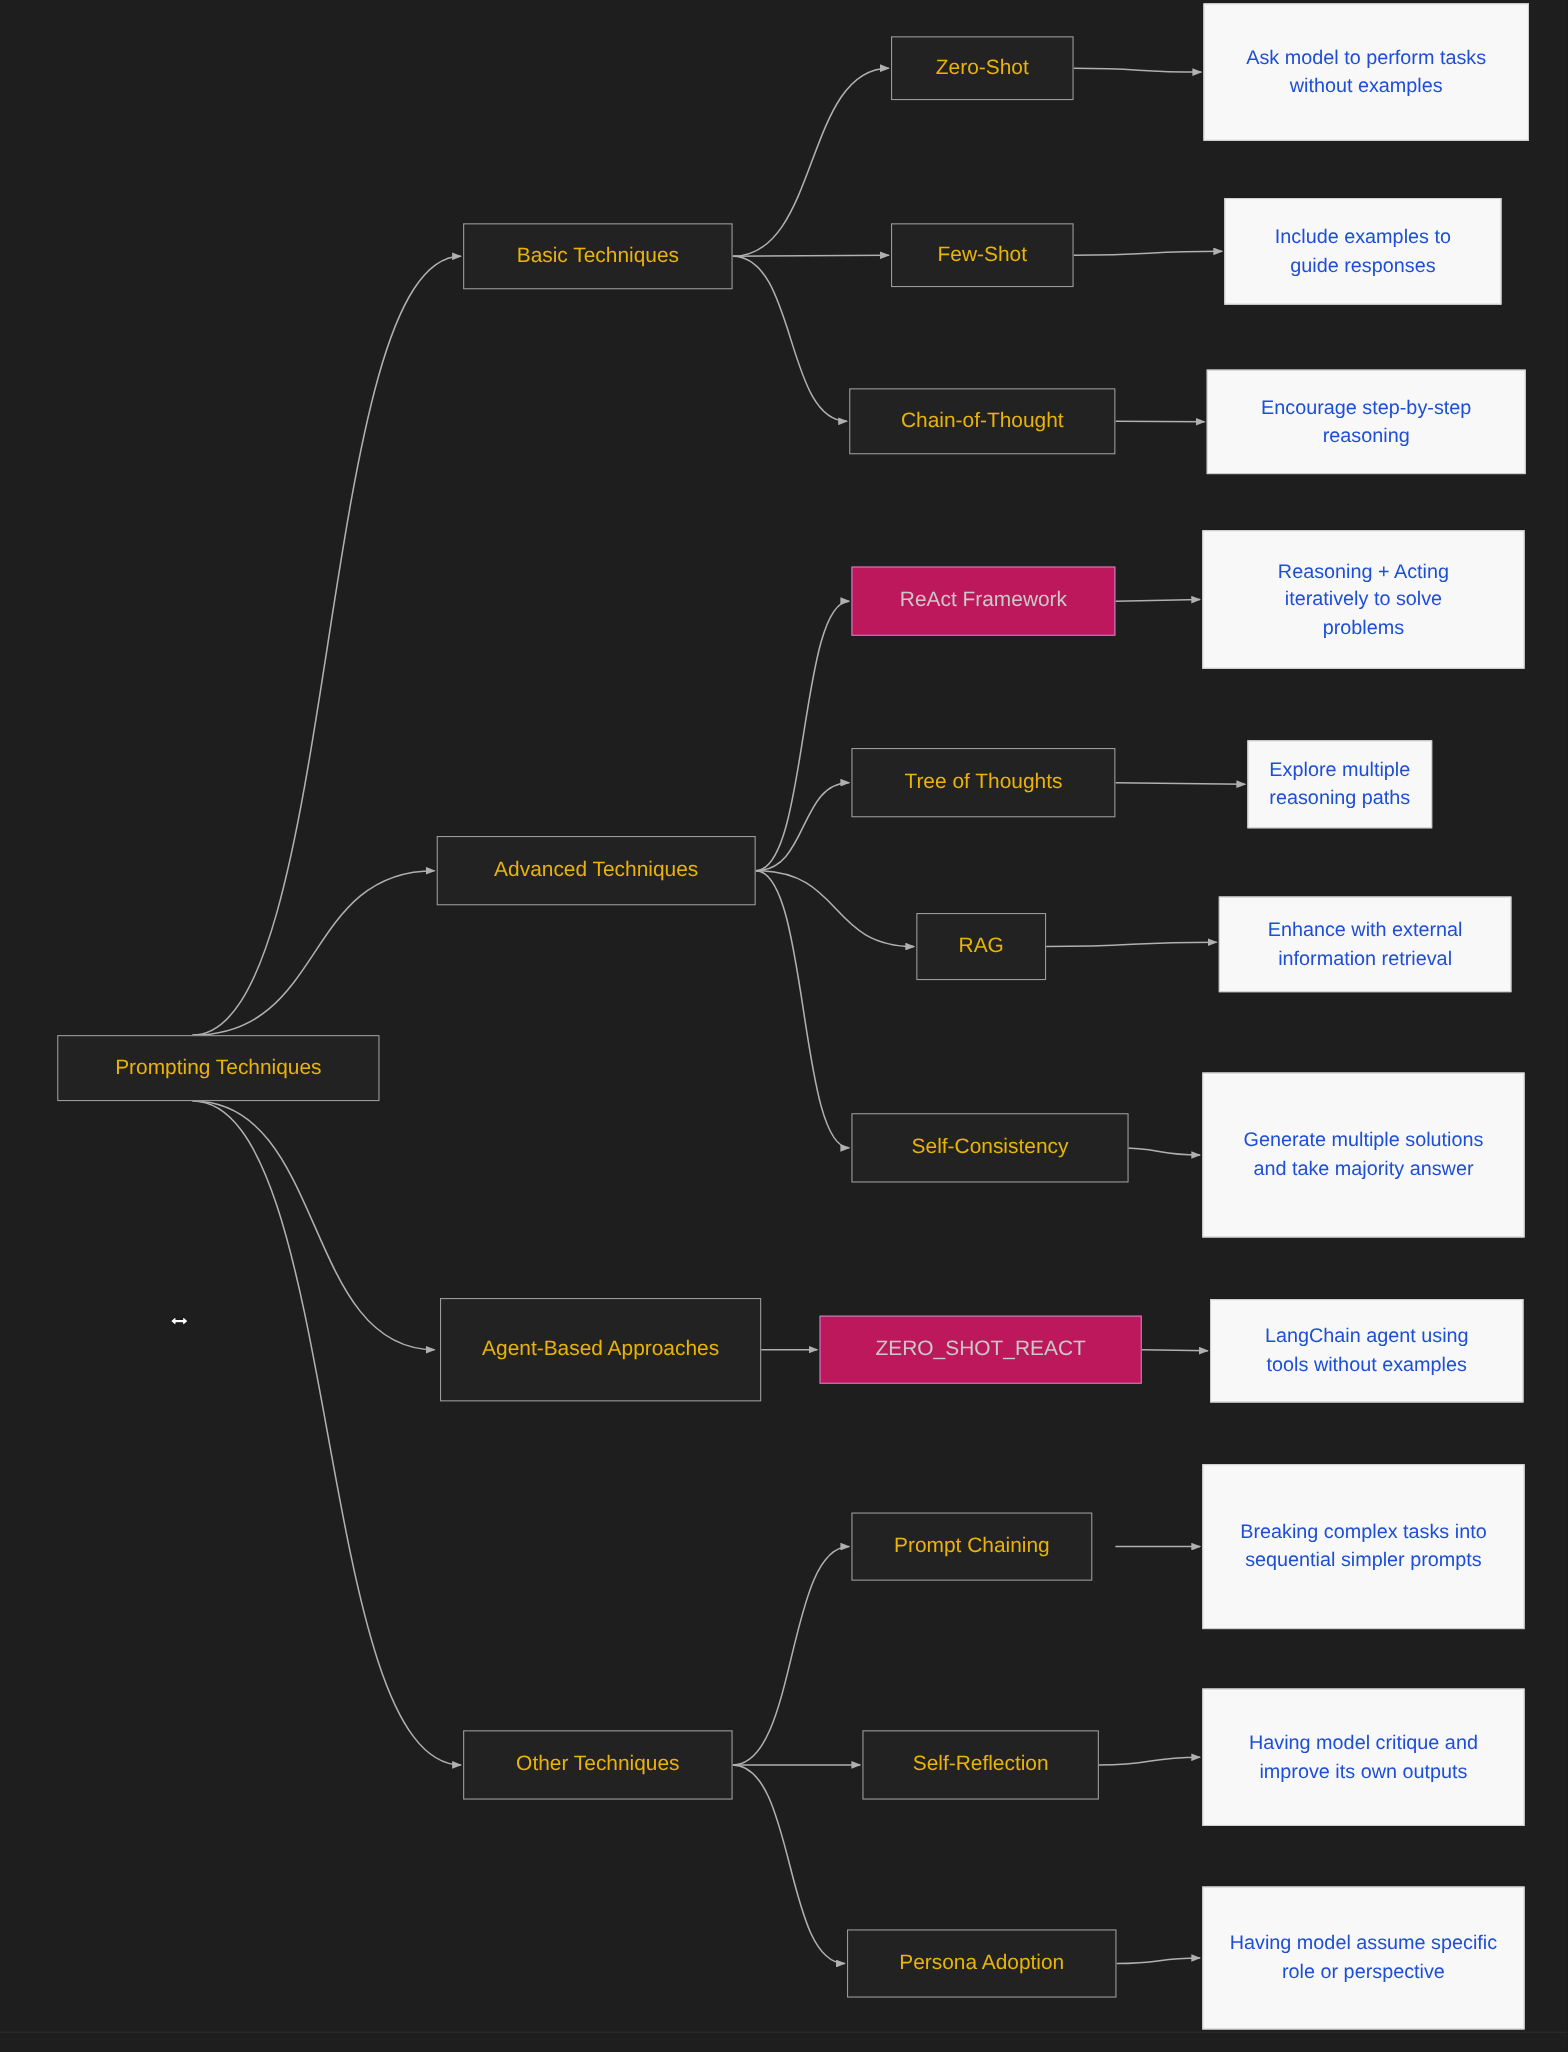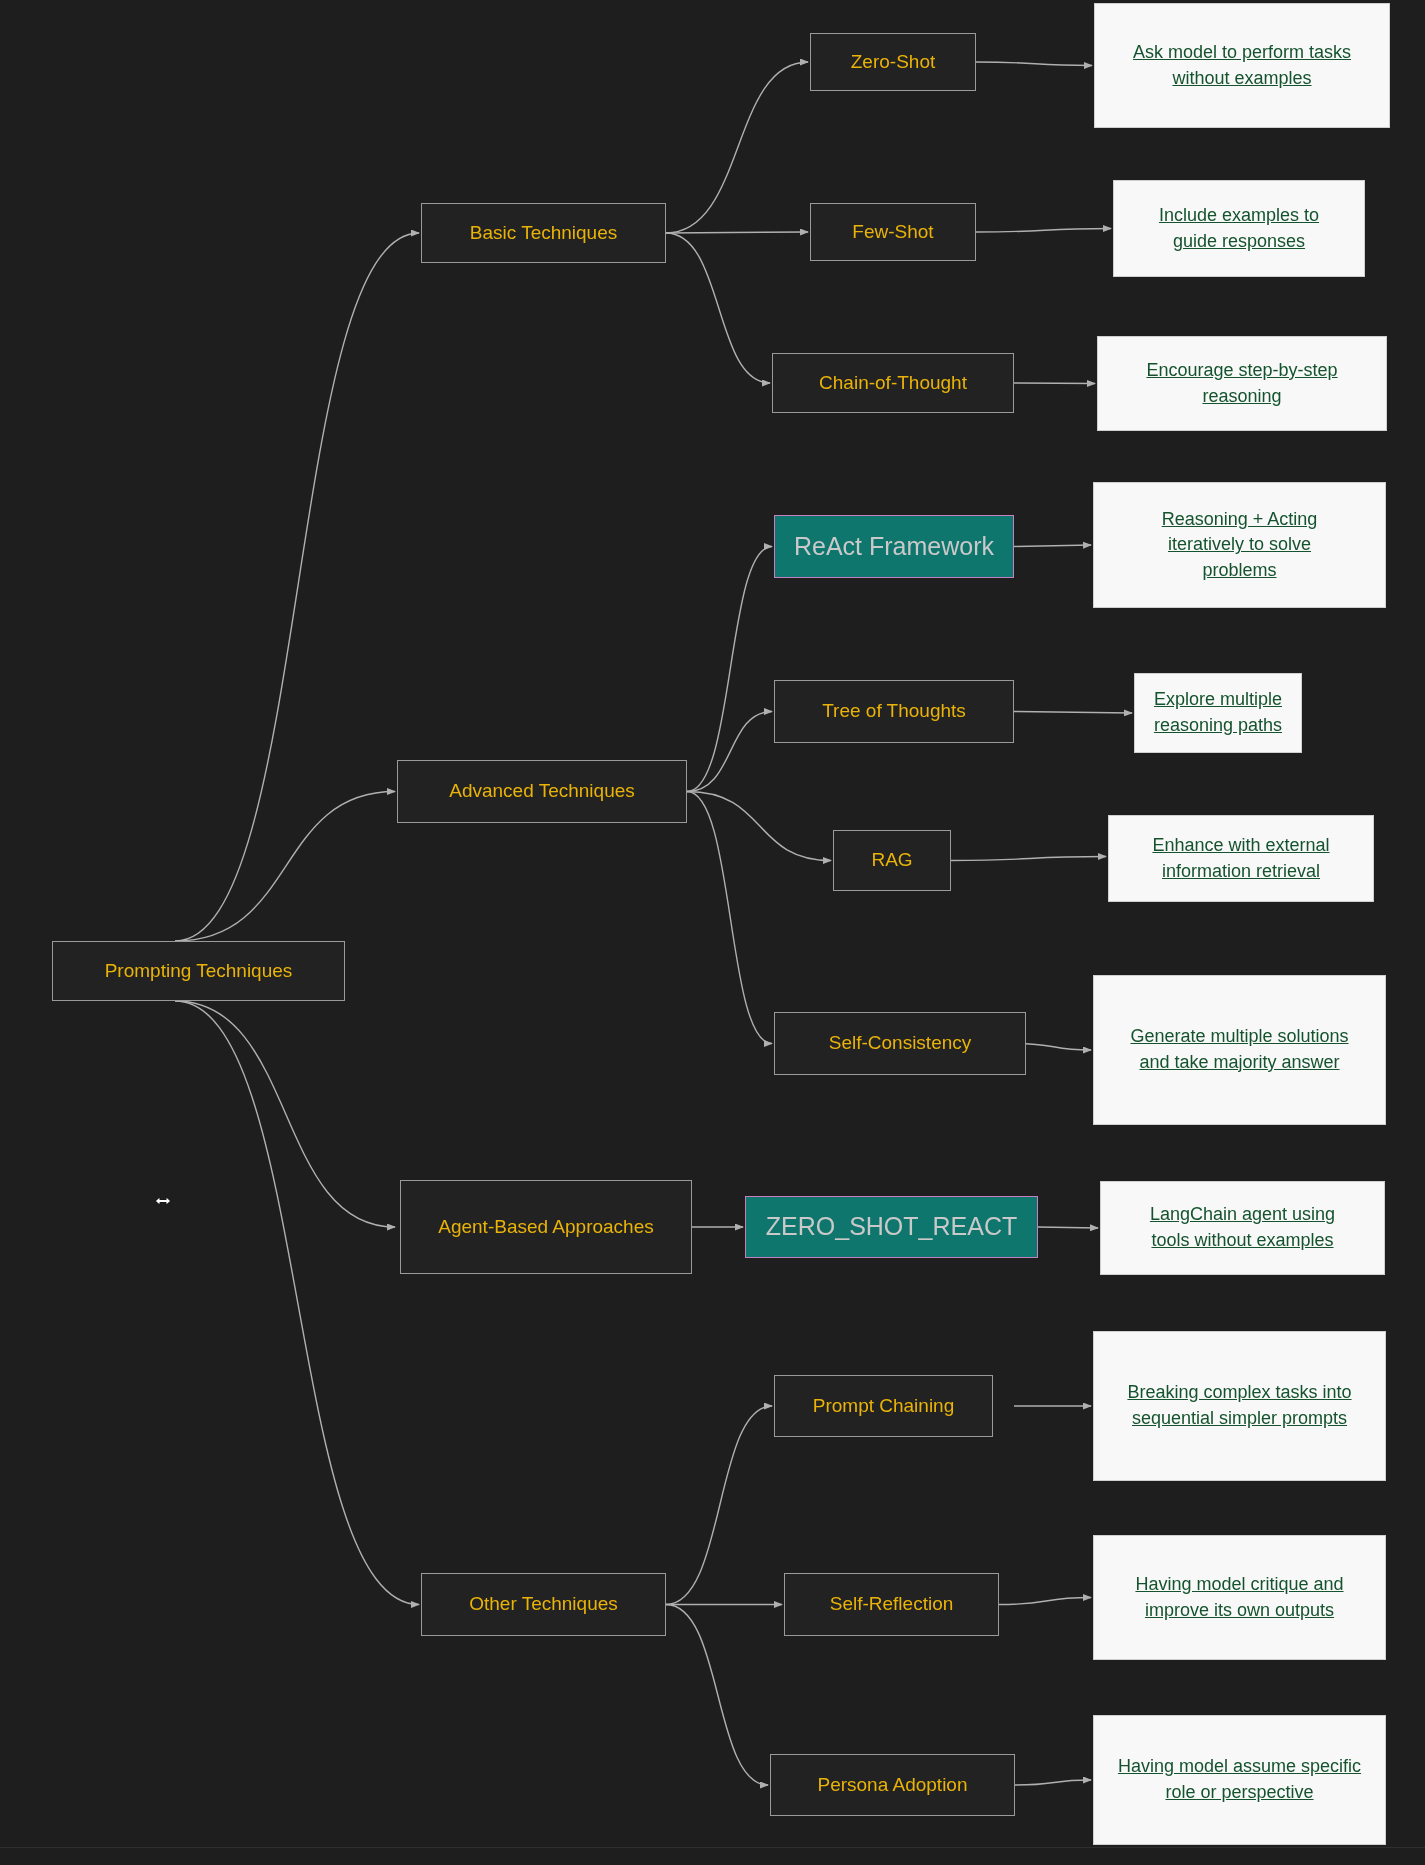--- a/index.html
+++ b/index.html
@@ -38,32 +38,31 @@
   }
   
   .node.dark {
     background: #222222;
     border: 1px solid #9a9a9a;
     color: #eab308;
     font-size: 19px;
   }
   
   .node.pink {
-    background: #0f766e;
+    background: #be185d;
     border: 1px solid #c87ec0;
     color: #c9c9c9;
-    font-size: 25px;
+    font-size: 19px;
   }
   
   .node.light {
     background: #f8f8f8;
     border: 1px solid #cfcfcf;
-    color: #14532d;
+    color: #1d4ed8;
     font-size: 18px;
-    text-decoration: underline;
   }
   .node-label {
     display: block;
     width: 100%;
     padding: 0 8px;
     box-sizing: border-box;
   }
   #bottom-divider {
     position: absolute;
     left: 0;

